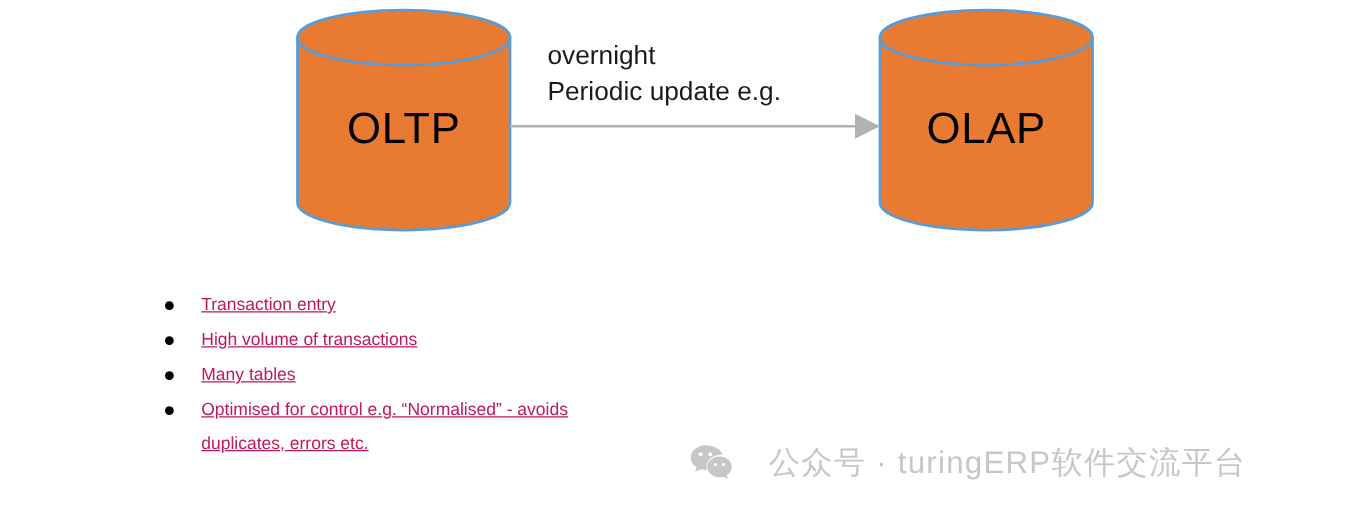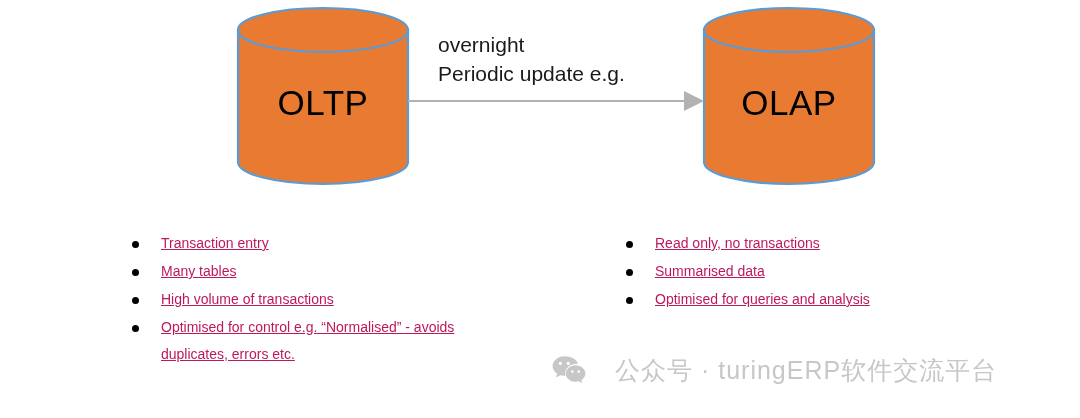--- a/index.html
+++ b/index.html
@@ -175,46 +175,32 @@
     <div>Periodic update e.g.</div>
   </div>
 
   <ul class="bullet-list" id="oltp-bullets">
     <li>
       <span class="bullet-dot"></span>
       <span>Transaction entry</span>
     </li>
     <li>
       <span class="bullet-dot"></span>
+      <span>High volume of transactions</span>
+    </li>
+    <li>
+      <span class="bullet-dot"></span>
       <span>Many tables</span>
     </li>
     <li>
       <span class="bullet-dot"></span>
-      <span>High volume of transactions</span>
-    </li>
-    <li>
-      <span class="bullet-dot"></span>
       <span>Optimised for control e.g. “Normalised” - avoids duplicates, errors etc.</span>
     </li>
   </ul>
 
-  <ul class="bullet-list" id="olap-bullets">
-    <li>
-      <span class="bullet-dot"></span>
-      <span>Read only, no transactions</span>
-    </li>
-    <li>
-      <span class="bullet-dot"></span>
-      <span>Summarised data</span>
-    </li>
-    <li>
-      <span class="bullet-dot"></span>
-      <span>Optimised for queries and analysis</span>
-    </li>
-  </ul>
 
   <div id="watermark">
     <span class="wm-icon">
       <svg viewBox="0 0 34 30" width="34" height="30">
         <path fill="#C7C7C7" d="M12.4,1.2 C5.8,1.2 0.6,5.7 0.6,11.1 C0.6,14.2 2.4,17.0 5.2,18.8 L4.0,22.6 L8.4,20.3 C9.7,20.6 11.0,20.8 12.4,20.8 C12.8,20.8 13.2,20.8 13.6,20.7 C13.3,19.9 13.2,19.1 13.2,18.2 C13.2,12.9 18.4,8.7 24.8,8.7 C25.2,8.7 25.6,8.7 26.0,8.8 C24.9,4.4 19.2,1.2 12.4,1.2 Z"></path>
         <circle fill="#FFFFFF" cx="8.4" cy="8.4" r="1.6"></circle>
         <circle fill="#FFFFFF" cx="16.2" cy="8.4" r="1.6"></circle>
         <path fill="#C7C7C7" d="M33.4,18.5 C33.4,13.9 29.0,10.2 23.6,10.2 C18.2,10.2 13.8,13.9 13.8,18.5 C13.8,23.1 18.2,26.8 23.6,26.8 C24.7,26.8 25.8,26.6 26.8,26.3 L30.4,28.2 L29.4,25.1 C31.8,23.6 33.4,21.2 33.4,18.5 Z"></path>
         <circle fill="#FFFFFF" cx="20.4" cy="16.6" r="1.3"></circle>
         <circle fill="#FFFFFF" cx="26.8" cy="16.6" r="1.3"></circle>

